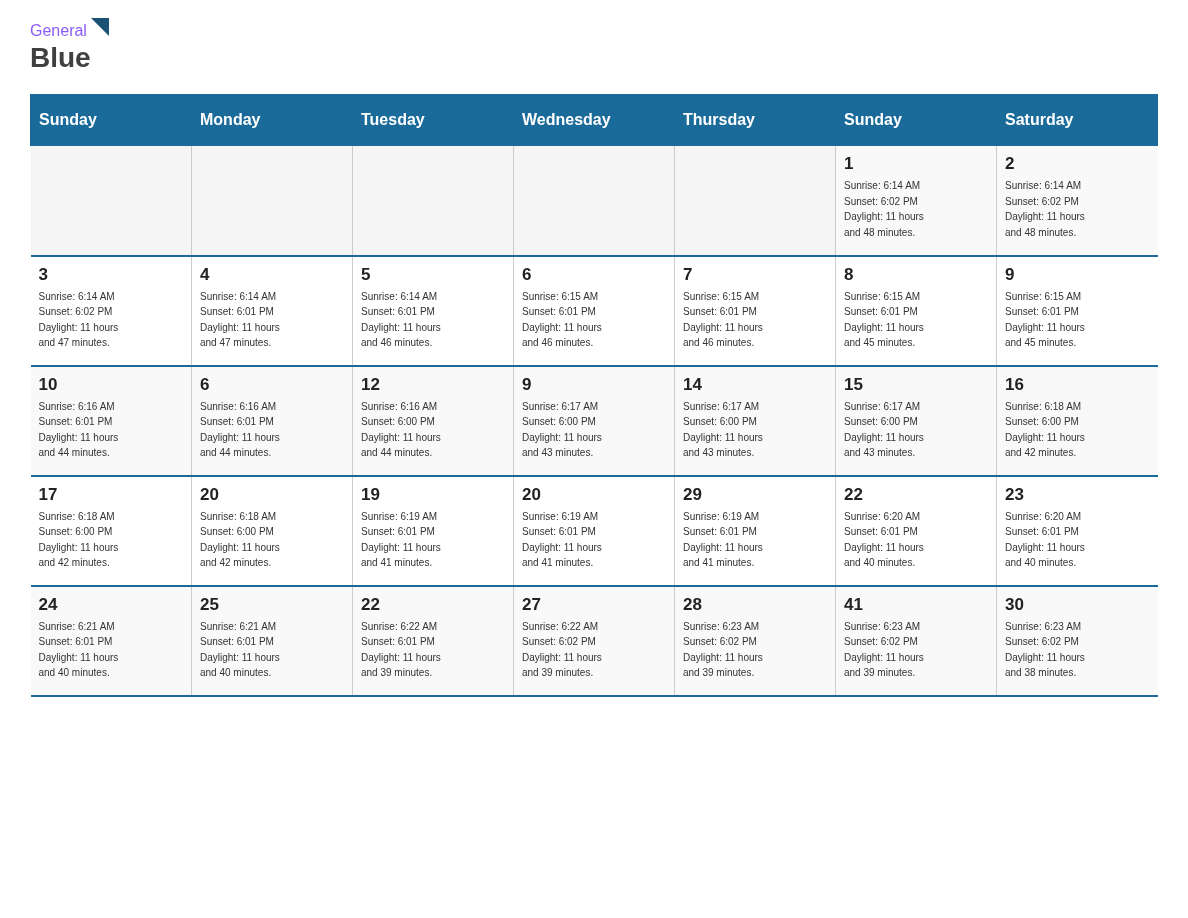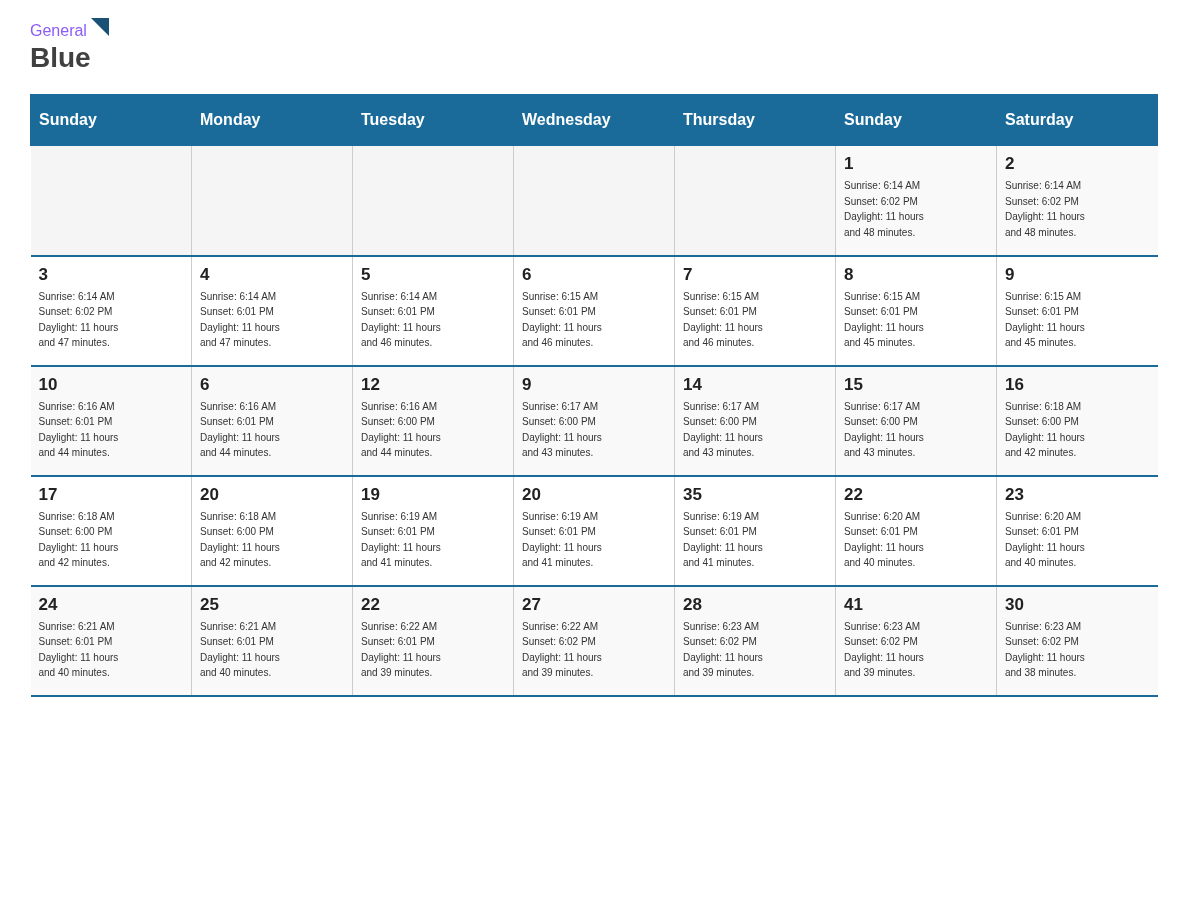--- a/index.html
+++ b/index.html
@@ -275,21 +275,21 @@
 and 41 minutes.</div>
         </td>
         <td>
           <span class="day-number">20</span>
           <div class="day-info" style="white-space: pre-line;">Sunrise: 6:19 AM
 Sunset: 6:01 PM
 Daylight: 11 hours
 and 41 minutes.</div>
         </td>
         <td>
-          <span class="day-number">35</span>
+          <span class="day-number">29</span>
           <div class="day-info" style="white-space: pre-line;">Sunrise: 6:19 AM
 Sunset: 6:01 PM
 Daylight: 11 hours
 and 41 minutes.</div>
         </td>
         <td>
           <span class="day-number">22</span>
           <div class="day-info" style="white-space: pre-line;">Sunrise: 6:20 AM
 Sunset: 6:01 PM
 Daylight: 11 hours

